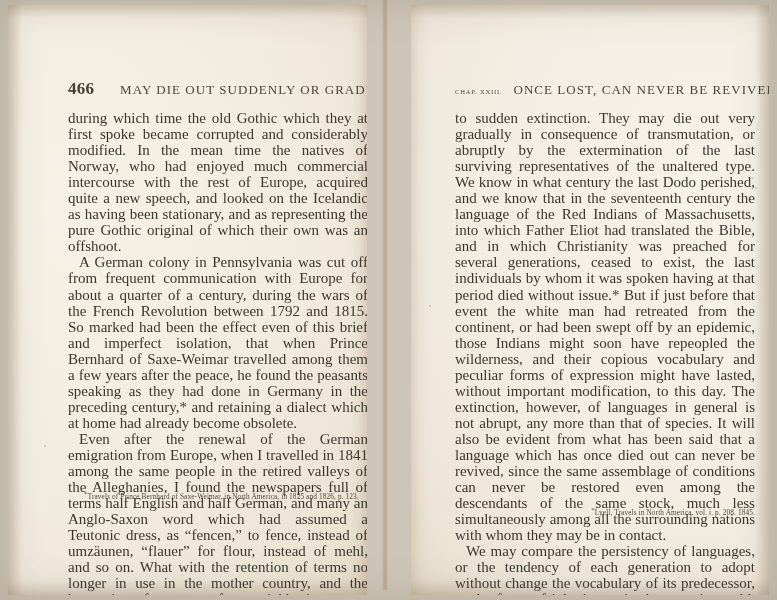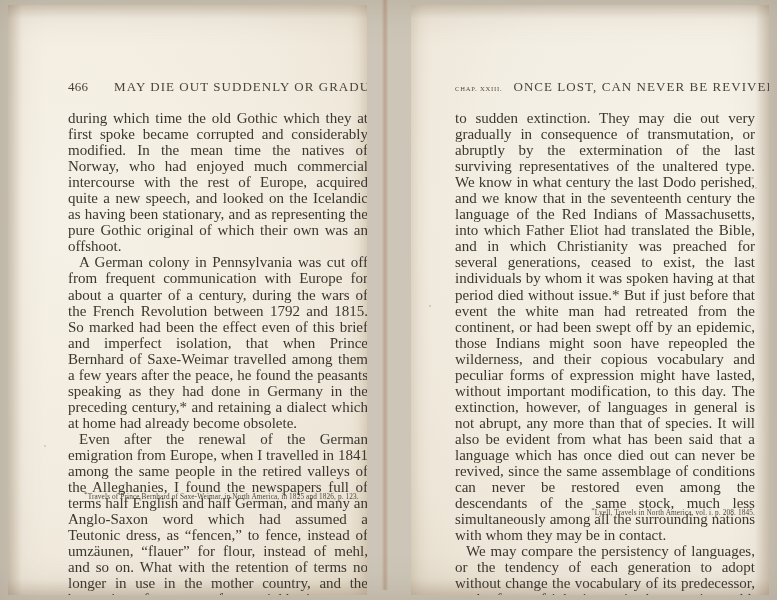--- a/index.html
+++ b/index.html
@@ -119,24 +119,25 @@
   .running-head {
     display: flex;
     align-items: baseline;
     font-size: 8.4px;
     letter-spacing: 0.95px;
     color: #4a443a;
     height: 14px;
     white-space: nowrap;
   }
   .folio {
-    font-size: 13px;
+    font-size: 17px;
     letter-spacing: 0.2px;
     color: #463f36;
     font-variant: normal;
+    font-weight: bold;
   }
   .head-title {
     text-transform: uppercase;
     font-size: 13px;
     letter-spacing: 1.05px;
   }
   .head-chap {
     text-transform: uppercase;
     font-size: 6.6px;
     letter-spacing: 0.8px;

